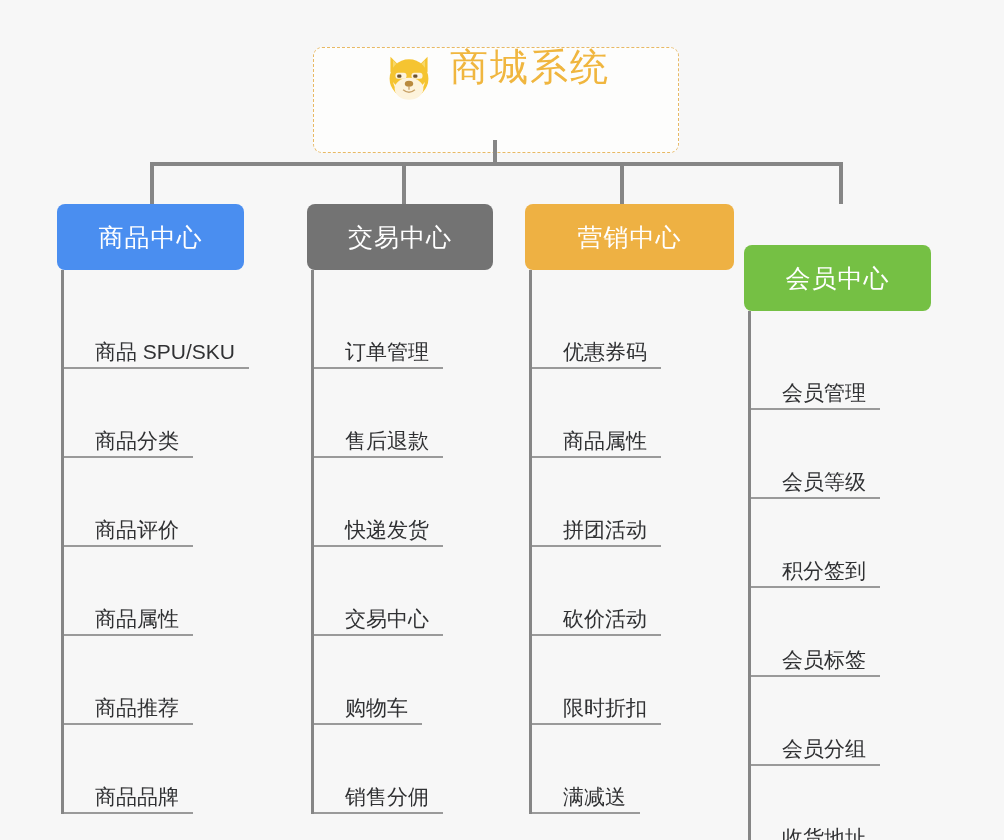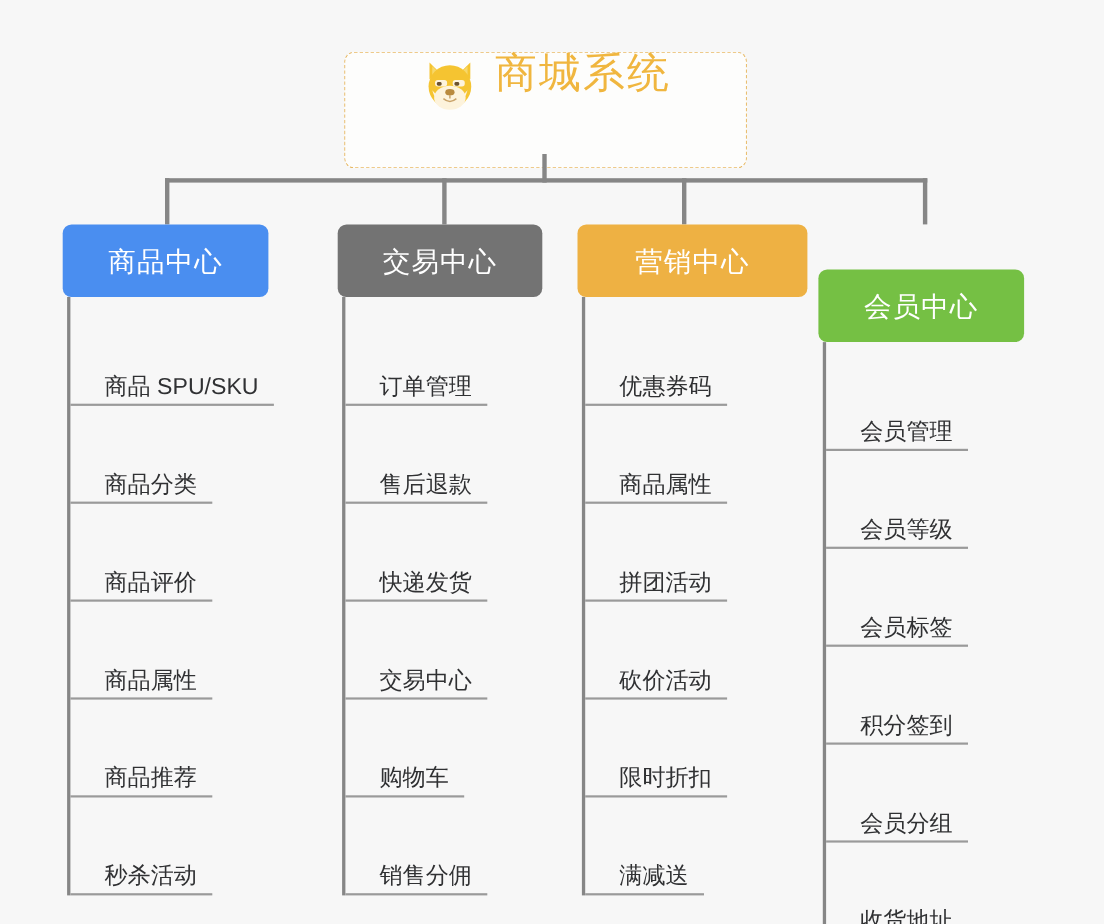--- a/index.html
+++ b/index.html
@@ -179,21 +179,21 @@
       <div class="leaf">
           <span class="leaf-label">商品评价</span>
         </div>
       <div class="leaf">
           <span class="leaf-label">商品属性</span>
         </div>
       <div class="leaf">
           <span class="leaf-label">商品推荐</span>
         </div>
       <div class="leaf">
-          <span class="leaf-label">秒杀活动</span>
+          <span class="leaf-label">商品品牌</span>
         </div>
     </div>
   </div>
 
   <div class="col col-2">
     <div class="cat-box" style="background: #737373;">
       <span>交易中心</span>
     </div>
     <div class="branch">
       <div class="leaf">
@@ -248,26 +248,26 @@
       <span>会员中心</span>
     </div>
     <div class="branch">
       <div class="leaf">
           <span class="leaf-label">会员管理</span>
         </div>
       <div class="leaf">
           <span class="leaf-label">会员等级</span>
         </div>
       <div class="leaf">
+          <span class="leaf-label">积分签到</span>
+        </div>
+      <div class="leaf">
           <span class="leaf-label">会员标签</span>
         </div>
       <div class="leaf">
-          <span class="leaf-label">积分签到</span>
-        </div>
-      <div class="leaf">
           <span class="leaf-label">会员分组</span>
         </div>
       <div class="leaf">
           <span class="leaf-label">收货地址</span>
         </div>
     </div>
   </div>
 
 </div>
 

